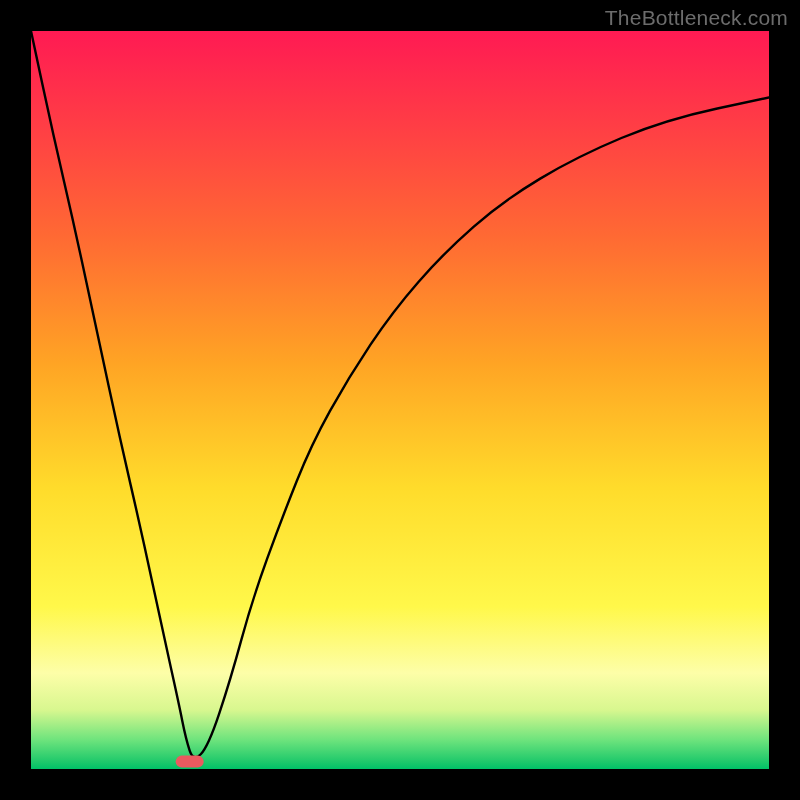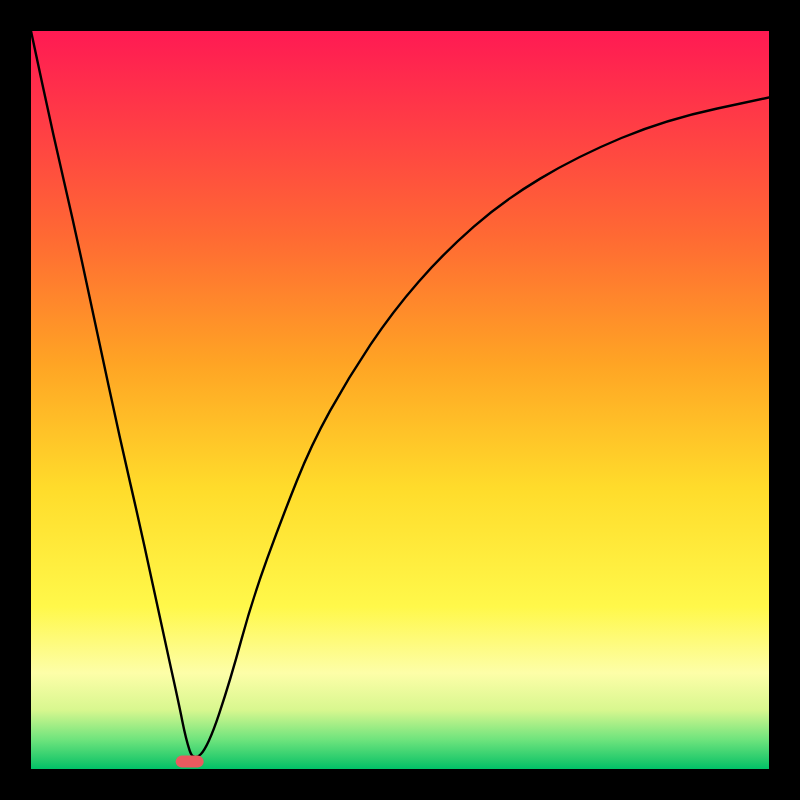--- a/index.html
+++ b/index.html
@@ -63,13 +63,14 @@
 
 <div class="frame">
 
   <div class="plot-area">
     <svg class="curve-svg" viewBox="0 0 738 738" preserveAspectRatio="none">
       <path fill="none" stroke="#000" stroke-width="2.4" stroke-linecap="round" d="M 0.00 0.00 Q 0.00 0.00 11.07 51.66 Q 22.14 103.32 33.21 151.29 Q 44.28 199.26 55.35 250.92 Q 66.42 302.58 77.49 354.24 Q 88.56 405.90 99.63 453.87 Q 110.70 501.84 121.77 553.50 Q 132.84 605.16 140.22 638.37 Q 147.60 671.58 151.29 690.03 Q 154.98 708.48 158.67 719.55 Q 162.36 730.62 169.74 723.24 Q 177.12 715.86 188.19 682.65 Q 199.26 649.44 210.33 608.85 Q 221.40 568.26 236.16 527.67 Q 250.92 487.08 265.68 450.18 Q 280.44 413.28 298.89 380.07 Q 317.34 346.86 339.48 313.65 Q 361.62 280.44 387.45 250.92 Q 413.28 221.40 442.80 195.57 Q 472.32 169.74 509.22 147.60 Q 546.12 125.46 590.40 107.01 Q 634.68 88.56 686.34 77.49 T 738.00 66.42" id="curvePath"></path>
       <rect id="markerPill" fill="#ea5a5f" rx="6" ry="6" width="28" height="12" x="144.67" y="724.62"></rect>
     </svg>
   </div>
 
+  <div class="watermark">TheBottleneck.com</div>
 </div>
 
 </body></html>

